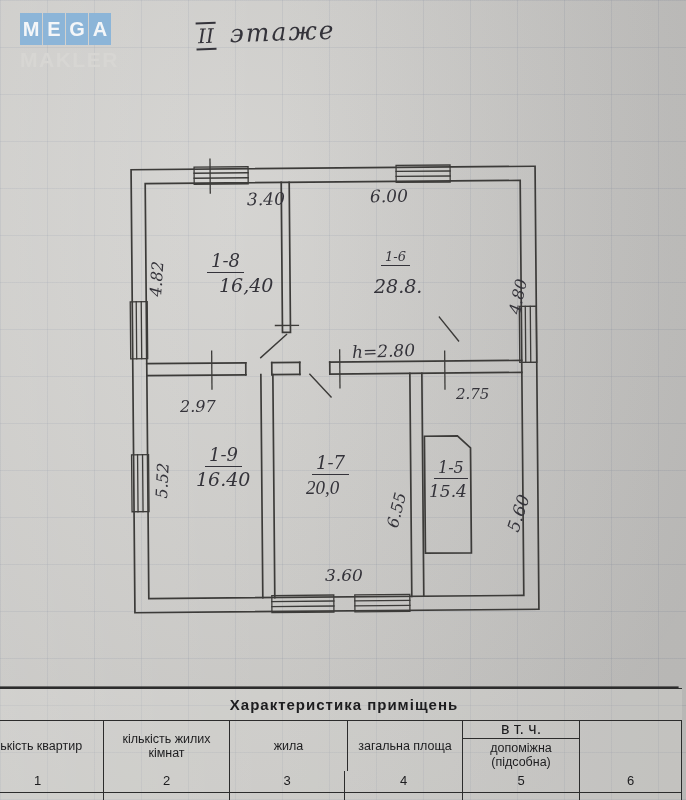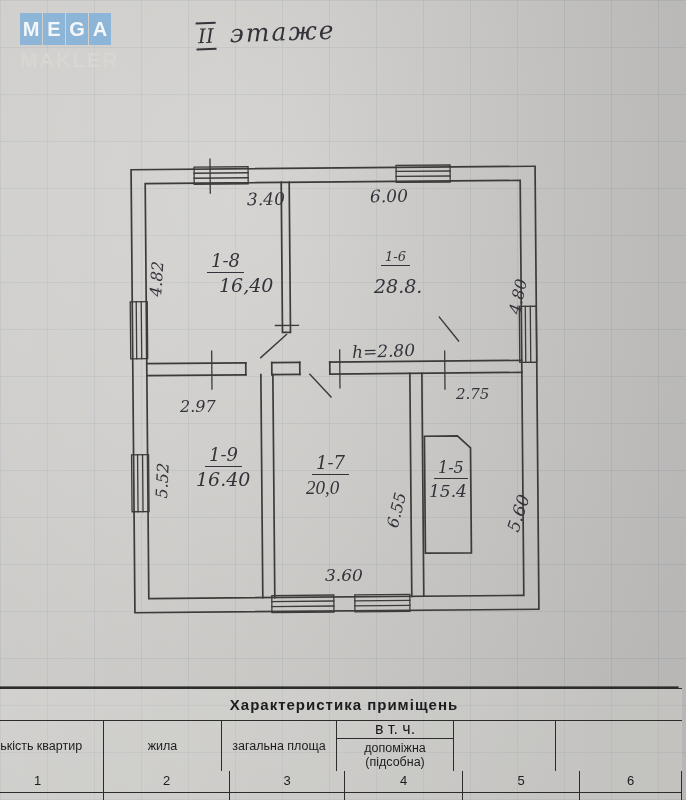--- a/index.html
+++ b/index.html
@@ -155,20 +155,21 @@
 <span class="hw fraction" style="left:434px;top:458px;font-size:16px;">1-5</span>
 <span class="hw" style="left:429px;top:481px;font-size:17px;">15.4</span>
 <span class="hw vert" style="left:503px;top:528px;font-size:17px;transform:rotate(-72deg);">5.60</span>
 
 <span class="hw" style="left:325px;top:565px;font-size:17px;">3.60</span>
 
 <div class="chars-table">
   <div class="t-title">Характеристика  приміщень</div>
   <div class="t-row hdr">
     <div class="t-cell c1">лькість квартир</div>
+    <div class="t-cell c2">кількість жилих кімнат</div>
     <div class="t-cell c4">жила</div>
     <div class="t-cell c3">загальна площа</div>
     <div class="t-cell c5">
       <div class="c5-stack">
         <div class="c5-top">в т. ч.</div>
         <div class="c5-bot">допоміжна (підсобна)</div>
       </div>
     </div>
     <div class="t-cell c6"></div>
   </div>

